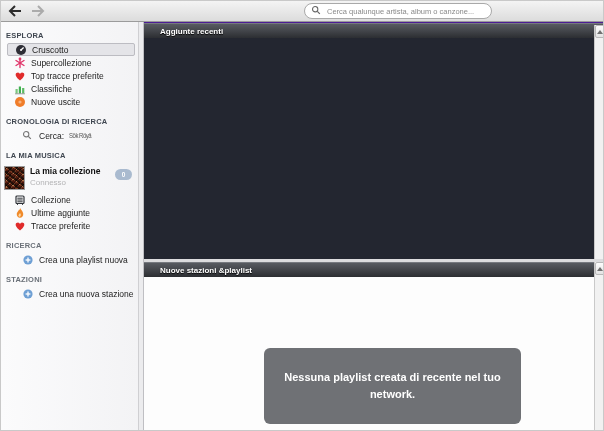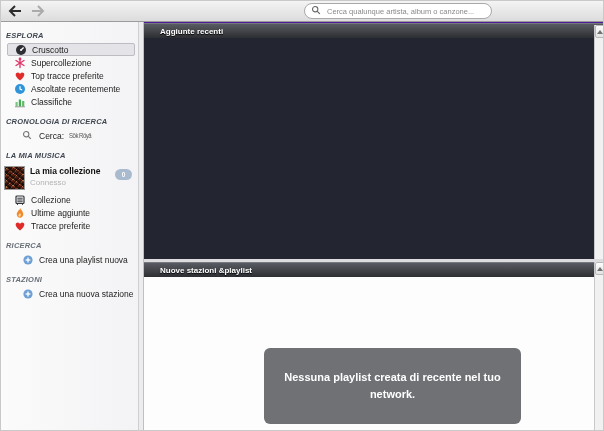--- a/index.html
+++ b/index.html
@@ -17,21 +17,21 @@
   .searchbox input { border:none; outline:none; flex:1; font-size:7.5px; color:#444;
     font-family:"Liberation Sans", sans-serif; background:transparent; }
   .searchbox input::placeholder { color:#8a8a8a; }
 
   
   .sidebar { position:absolute; left:0; top:21px; width:137px; height:410px;
     background:linear-gradient(90deg,#fbfbfc,#f3f3f5); overflow:hidden; }
   .splitter-v { position:absolute; left:137px; top:21px; width:6px; height:410px;
     background:#ececee; border-left:1px solid #cfcfd2; border-right:1px solid #bfbfc3; }
   .sec-title { font-size:7.5px; font-weight:bold; color:#3f4650; letter-spacing:.2px;
-    margin:9px 0 3px 5px;font-style:italic; }
+    margin:9px 0 3px 5px; }
   .sec-title.dim { color:#6a7078; }
   .row { display:flex; align-items:center; gap:5px; padding:2px 4px 2px 13px; height:13px; cursor:pointer; }
   .row .lbl { font-size:8.5px; color:#1c1c1c; white-space:nowrap; }
   .row.selected { background:#e4e4e8; border:1px solid #bcbcc2; border-radius:2px; margin:0 3px 0 6px; padding-left:7px; }
   .row.indent { padding-left:21px; }
   .ico { width:12px; height:12px; flex:0 0 12px; display:inline-block; }
   .ico svg { display:block; }
   .history-q { font-size:6px; color:#555; letter-spacing:-0.5px; transform:scaleY(1.1); }
 
   
@@ -136,42 +136,42 @@
 
     <div class="row">
       <span class="ico">
         <svg width="12" height="12" viewBox="0 0 12 12">
             <path d="M6 10.5 C1.8 7.4 0.8 4.6 2.4 3.1 C3.9 1.7 5.5 2.5 6 4.1 C6.5 2.5 8.1 1.7 9.6 3.1 C11.2 4.6 10.2 7.4 6 10.5 Z" fill="#e02b2b"></path>
           </svg>
       </span>
       <span class="lbl">Top tracce preferite</span>
     </div>
 
-    <div class="row">
-      <span class="ico">
-        <svg width="12" height="12" viewBox="0 0 12 12">
-            <circle cx="6" cy="6" r="5" fill="#2f95d8"></circle>
-            <path d="M6 3.2 V6 L8.2 7" stroke="#fff" stroke-width="1.2" fill="none"></path>
-          </svg>
-      </span>
-      <span class="lbl">Ascoltate recentemente</span>
-    </div>
 
     <div class="row">
       <span class="ico">
         <svg width="12" height="12" viewBox="0 0 12 12">
             <rect x="1.5" y="6" width="2.2" height="4.5" fill="#7bc67f"></rect>
             <rect x="4.8" y="3.5" width="2.2" height="7" fill="#3faf4f"></rect>
             <rect x="8.1" y="5" width="2.2" height="5.5" fill="#5cbb63"></rect>
             <line x1="1" y1="10.8" x2="11" y2="10.8" stroke="#888" stroke-width="0.8"></line>
           </svg>
       </span>
       <span class="lbl">Classifiche</span>
     </div>
 
+    <div class="row">
+      <span class="ico">
+        <svg width="12" height="12" viewBox="0 0 12 12">
+            <circle cx="6" cy="6" r="5" fill="#f07d2a"></circle>
+            <circle cx="6" cy="6" r="1.6" fill="#f8b27e"></circle>
+          </svg>
+      </span>
+      <span class="lbl">Nuove uscite</span>
+    </div>
 
     <div class="sec-title">CRONOLOGIA DI RICERCA</div>
 
     <div class="row indent">
       <span class="ico">
         <svg width="10" height="10" viewBox="0 0 12 12">
             <circle cx="5" cy="5" r="3.2" fill="none" stroke="#777" stroke-width="1.3"></circle>
             <line x1="7.6" y1="7.6" x2="10.6" y2="10.6" stroke="#777" stroke-width="1.5"></line>
           </svg>
       </span>

